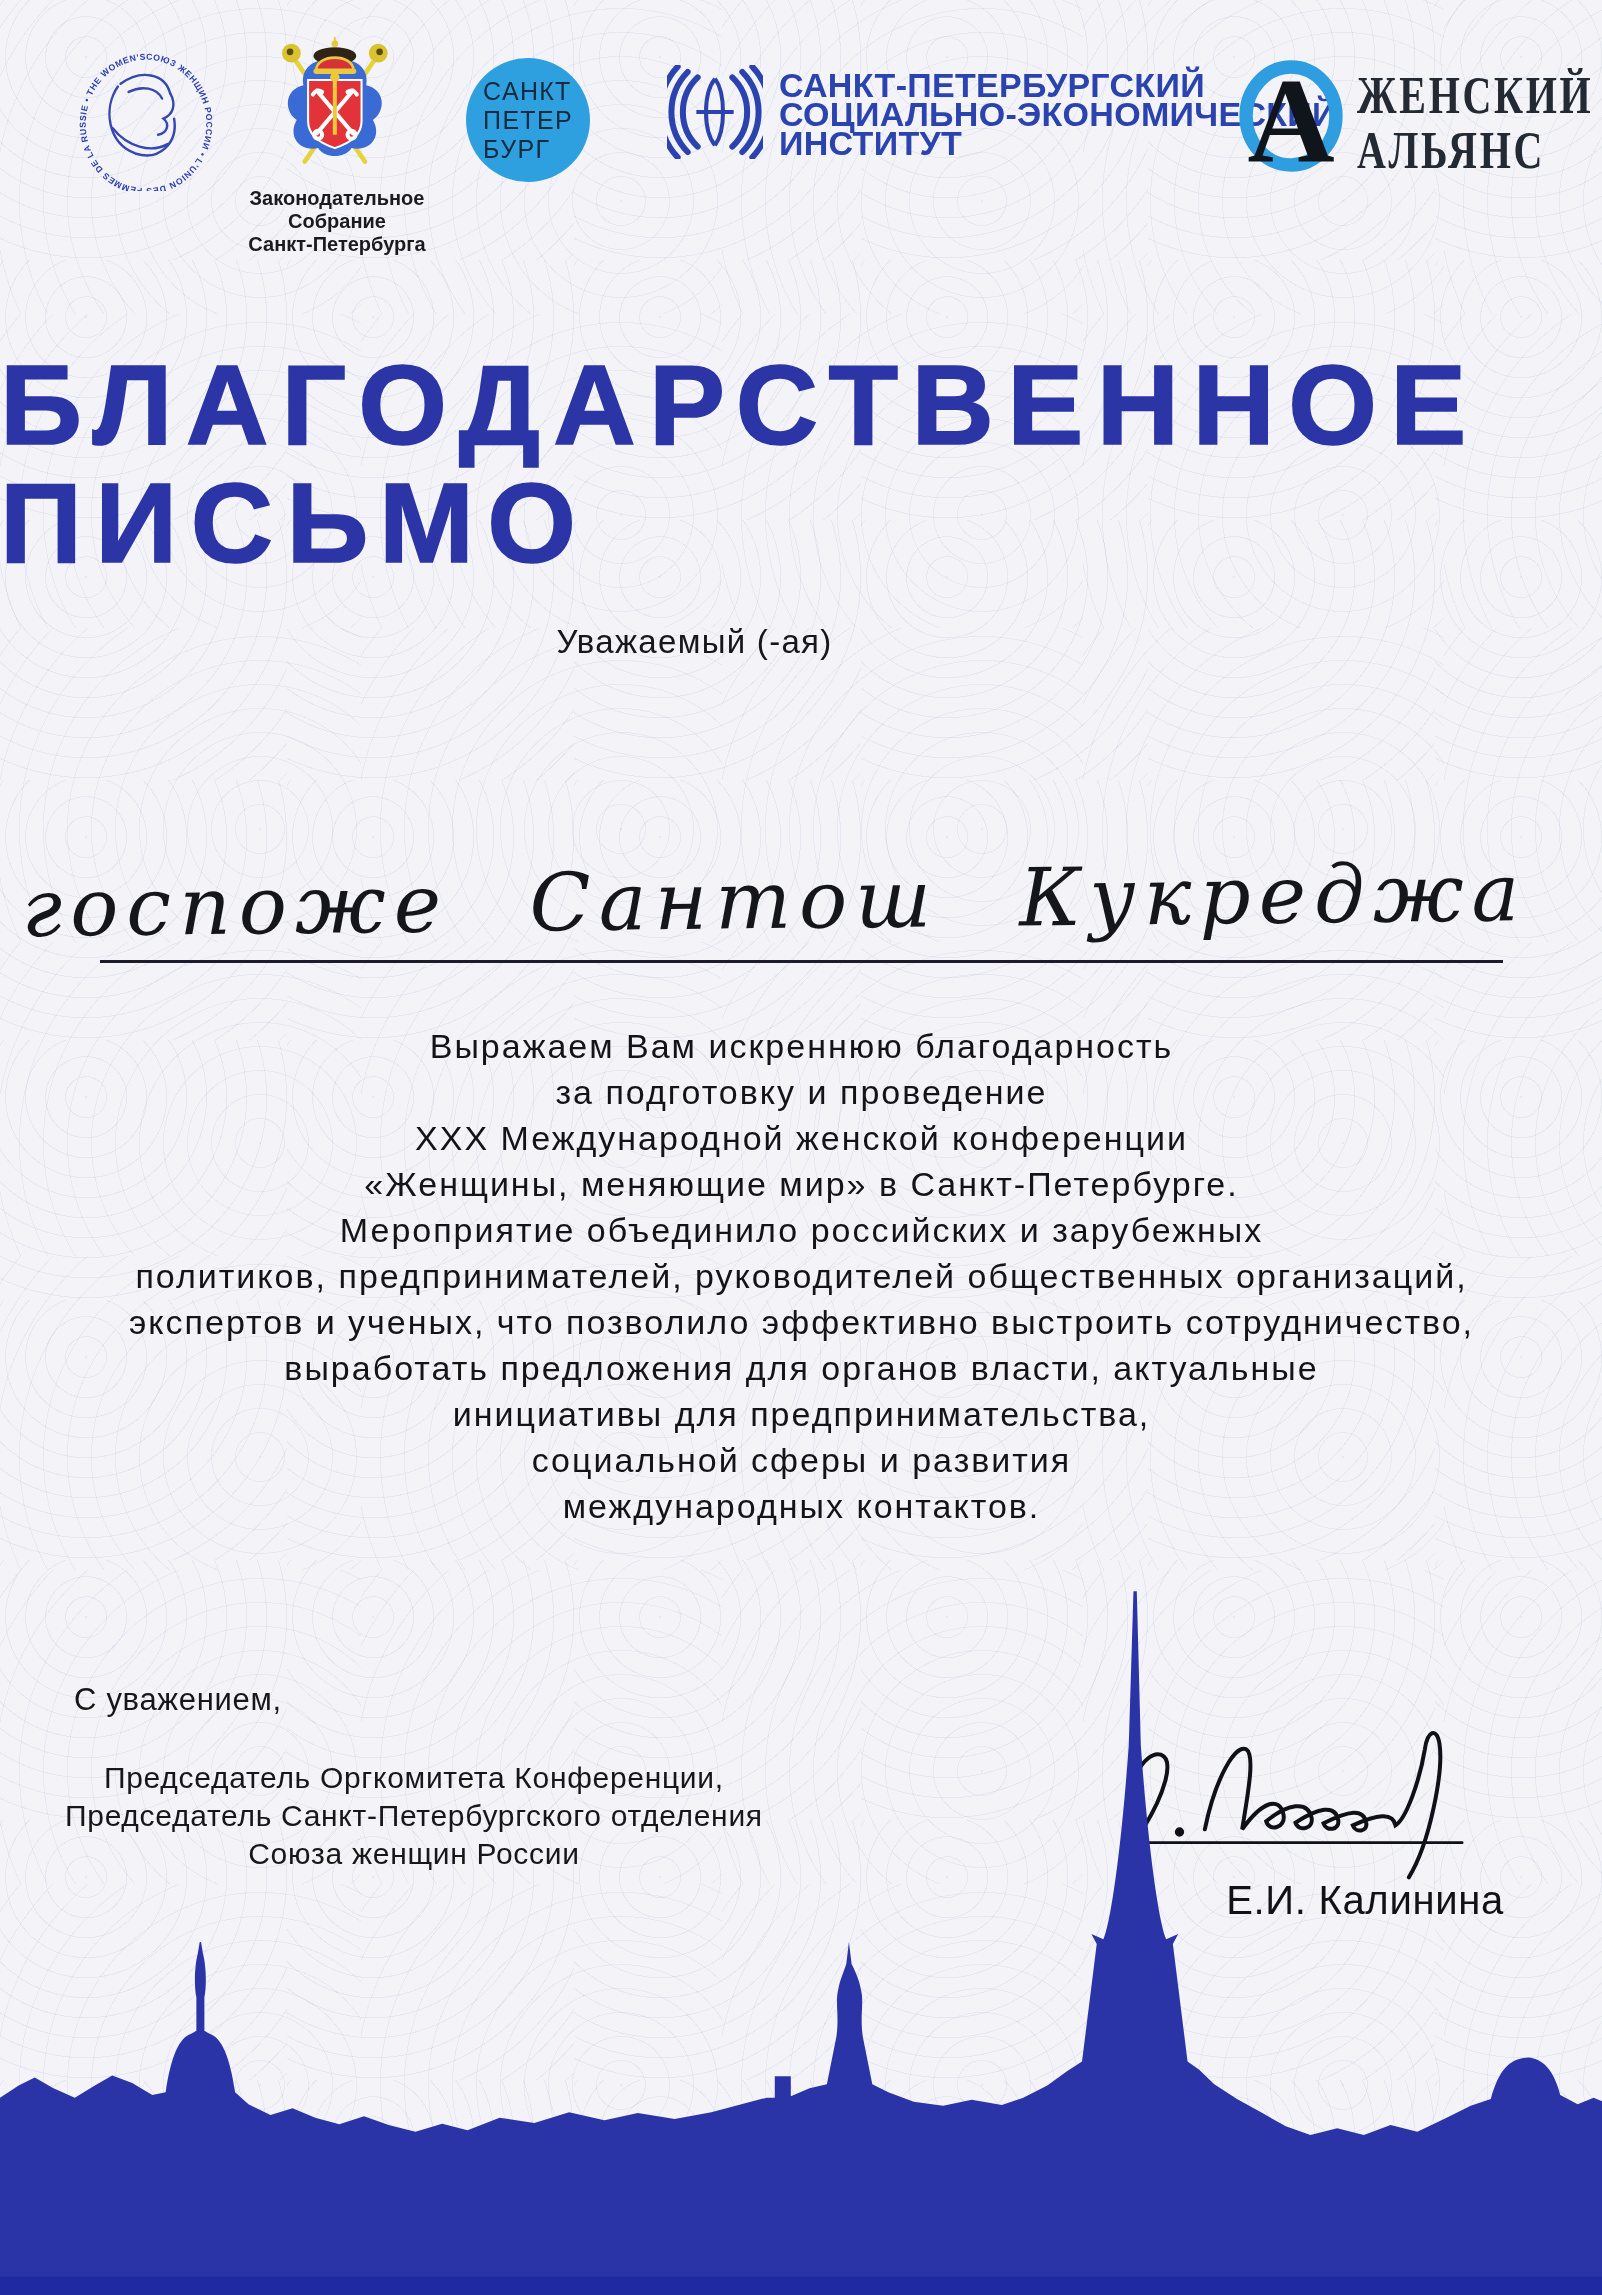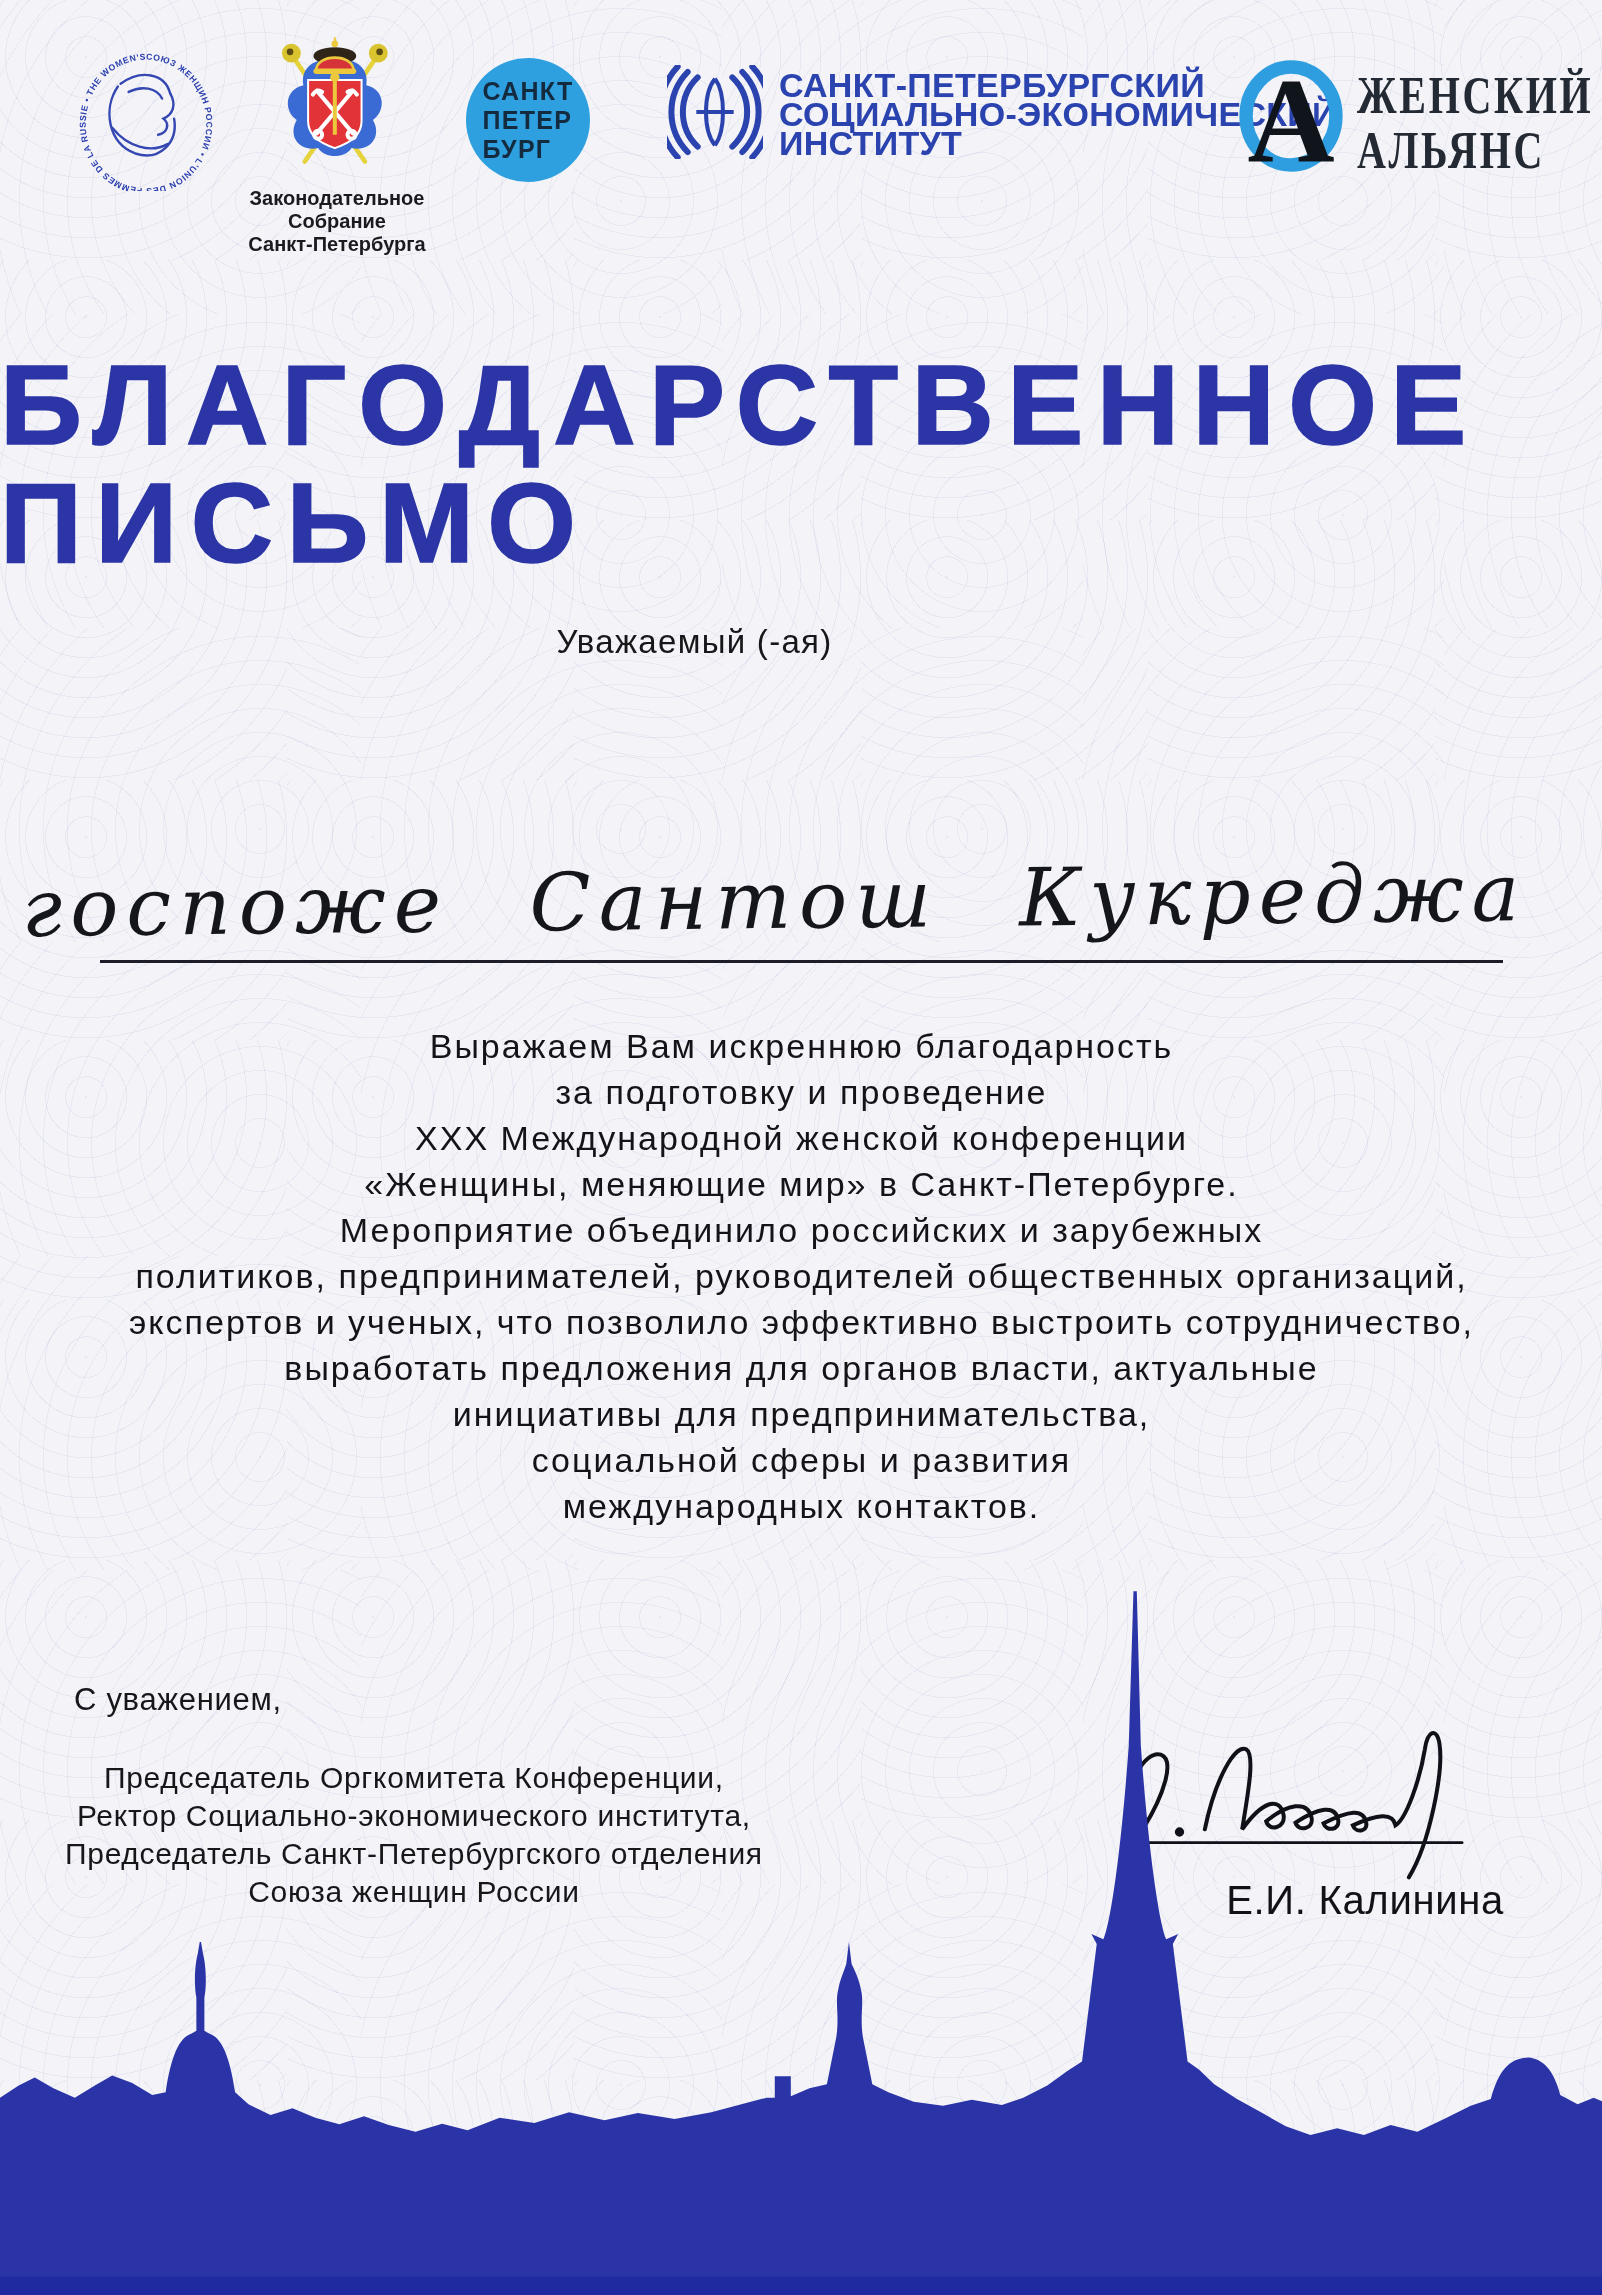--- a/index.html
+++ b/index.html
@@ -16,21 +16,21 @@
     color:#17171a;
   }
   .abs{position:absolute;}
   
   .union-logo{left:79px;top:49px;width:134px;height:142px;}
   .coat{left:266px;top:33px;width:137px;height:144px;}
   .coat-caption{left:227px;top:187px;width:220px;text-align:center;
     font-size:20px;font-weight:700;line-height:23px;color:#1b1b1f;}
   .spb-circle{left:466px;top:58px;width:124px;height:124px;border-radius:50%;
     background:#2ea0e0;display:flex;align-items:center;justify-content:center;}
-  .spb-text{font-size:25px;font-weight:700;line-height:29px;letter-spacing:1.3px;
+  .spb-text{font-size:25px;font-weight:400;line-height:29px;letter-spacing:1.3px;
     color:#142a3f;text-align:left;}
   .inst-icon{left:667px;top:65px;width:96px;height:94px;}
   .inst-text{left:779px;top:71px;font-size:34px;font-weight:700;line-height:29px;
     color:#2b43ae;letter-spacing:0.3px;}
   .alliance-ring{left:1238px;top:59px;width:106px;height:114px;}
   .alliance-text{left:1357px;top:67px;font-size:40px;font-weight:700;
     font-family:"Liberation Serif", serif;color:#232a33;letter-spacing:2.7px;
     line-height:43px;transform:scaleY(1.30);transform-origin:top left;}
   
   .title{left:0;top:346px;width:1527px;text-align:left;color:#2c35a5;
@@ -171,21 +171,20 @@
       <div class="body-line">экспертов и ученых, что позволило эффективно выстроить сотрудничество,</div>
       <div class="body-line">выработать предложения для органов власти, актуальные</div>
       <div class="body-line">инициативы для предпринимательства,</div>
       <div class="body-line">социальной сферы и развития</div>
       <div class="body-line">международных контактов.</div>
     </div>
 
   <div class="abs regards">С уважением,</div>
   <div class="abs signatory">
       <div class="signatory-line">Председатель Оргкомитета Конференции,</div>
-      <div class="signatory-line">Ректор Социально-экономического института,</div>
       <div class="signatory-line">Председатель Санкт-Петербургского отделения</div>
       <div class="signatory-line">Союза женщин России</div>
     </div>
 
   <svg class="abs sig-box" viewBox="0 0 600 300">
     <g fill="none" stroke="#101018" stroke-width="6" stroke-linecap="round">
       <path d="M62 205 C 52 150, 86 92, 110 100 C 132 108, 114 162, 84 210"></path>
       <circle cx="138" cy="216" r="4" fill="#101018"></circle>
       <path d="M176 212 C 192 134, 222 84, 238 92 C 252 100, 240 162, 232 212
                C 262 170, 288 162, 294 190 C 298 210, 272 216, 268 200

